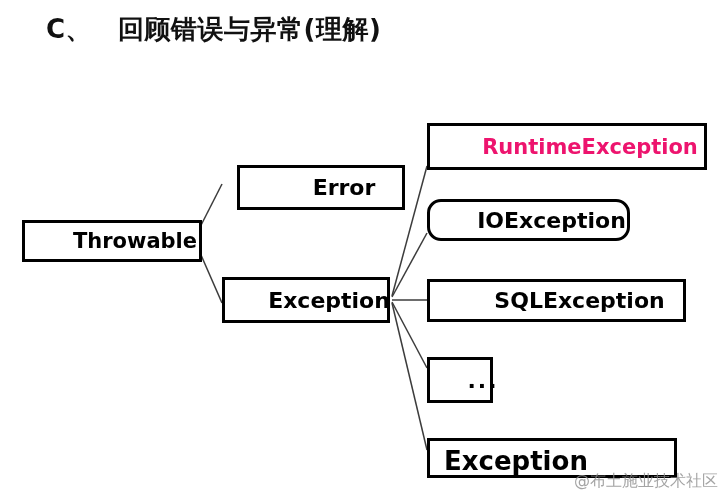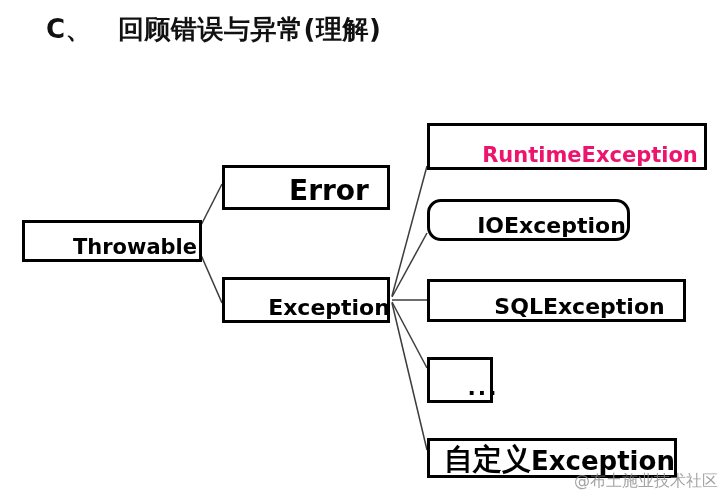--- a/index.html
+++ b/index.html
@@ -21,25 +21,25 @@
   .page-title .prefix{margin-right:26px;}
 
   
   svg.connectors{position:absolute;left:0;top:0;width:728px;height:502px;pointer-events:none;}
   svg.connectors line{stroke:#3c3c3c;stroke-width:1.5;}
 
   
   .node{
     position:absolute;box-sizing:border-box;
     border:3px solid #000;background:#fff;
-    display:flex;align-items:flex-end;justify-content:center;
+    display:flex;align-items:center;justify-content:center;
     font-weight:bold;color:#000;white-space:nowrap;padding-left:46px;
   }
   .n-throwable{left:22px;top:220px;width:180px;height:42px;font-size:21px;}
-  .n-error{left:222px;top:165px;width:168px;height:45px;font-size:28px;}
+  .n-error{left:237px;top:165px;width:168px;height:45px;font-size:22px;}
   .n-exception{left:222px;top:277px;width:168px;height:46px;font-size:22px;}
   .n-runtime{left:427px;top:123px;width:280px;height:47px;font-size:21px;color:#ED146E;}
   .n-io{left:427px;top:199px;width:203px;height:42px;font-size:22px;border-radius:14px;}
   .n-sql{left:427px;top:279px;width:259px;height:43px;font-size:22px;}
   .n-dots{left:427px;top:357px;width:66px;height:46px;font-size:22px;letter-spacing:2px;}
   .n-custom{
     left:427px;top:438px;width:250px;height:40px;
     justify-content:flex-start;align-items:flex-start;
     padding-left:14px;overflow:visible;
   }
@@ -93,20 +93,19 @@
     <div class="node n-io">
       <span>IOException</span>
     </div>
     <div class="node n-sql">
       <span>SQLException</span>
     </div>
     <div class="node n-dots">
       <span>...</span>
     </div>
     <div class="node n-custom">
-      <span class="cjk">自定义</span>
         <span class="latin">Exception</span>
     </div>
   </div>
 
   <div class="wm-community">@布土施业技术社区</div>
 
 </div>
 
 </body></html>

